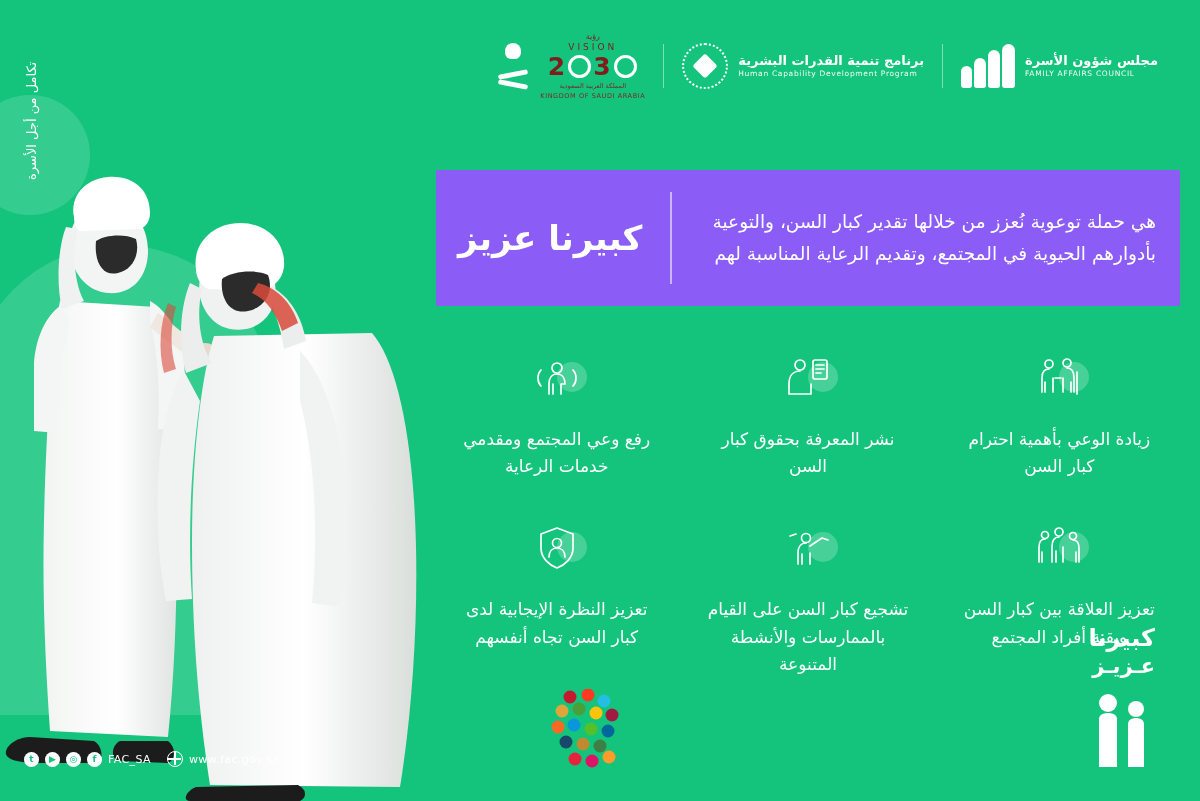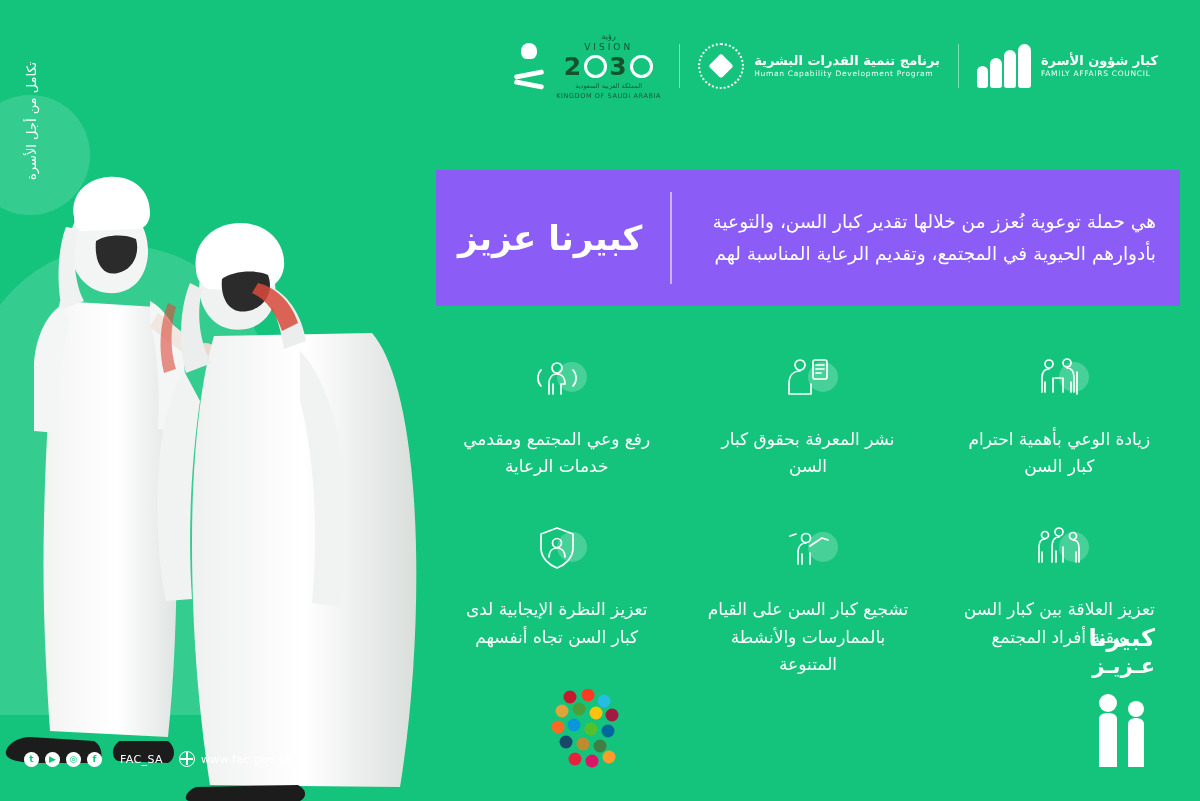--- a/index.html
+++ b/index.html
@@ -138,21 +138,21 @@
     position: absolute;
     left: 50%; top: 50%;
     width: 18px; height: 18px;
     margin: -9px 0 0 -9px;
     background: #ffffff;
     transform: rotate(45deg);
     border-radius: 3px;
   }
 
   .vision-block {
-    color: #14532d;
+    color: #7f1d1d;
     text-align: center;
     line-height: 1;
     direction: ltr;
   }
   .vision-top {
     font-size: 9px;
     letter-spacing: 3px;
     margin-bottom: 2px;
   }
   .vision-2030 {
@@ -306,21 +306,21 @@
     background: #ffffff;
     color: #14c47d;
     font-size: 9px;
     line-height: 15px;
     text-align: center;
     font-weight: bold;
   }
   .social-icon.round { border-radius: 50%; }
   .social-handle {
     font-size: 11px;
-    margin-left: 12px;
+    margin-left: 0;
     letter-spacing: 0.4px;
     text-align: right;
   }
   .social-url {
     font-size: 11px;
     letter-spacing: 0.4px;
   }
   .globe {
     width: 14px; height: 14px;
     border-radius: 50%;
@@ -443,21 +443,21 @@
   </svg>
 
   <div class="side-slogan-wrap">
     <div class="side-slogan-inner">تكامل من أجل الأسرة</div>
   </div>
 
   <div class="logo-strip">
 
     <div class="logo-cell">
       <div style="text-align:right">
-        <div class="logo-text-ar">كبار شؤون الأسرة</div>
+        <div class="logo-text-ar">مجلس شؤون الأسرة</div>
         <div class="logo-text-en logo-text-en-ltr">FAMILY AFFAIRS COUNCIL</div>
       </div>
       <div class="fac-mark">
         <span></span>
           <span></span>
           <span></span>
           <span></span>
       </div>
     </div>
 

